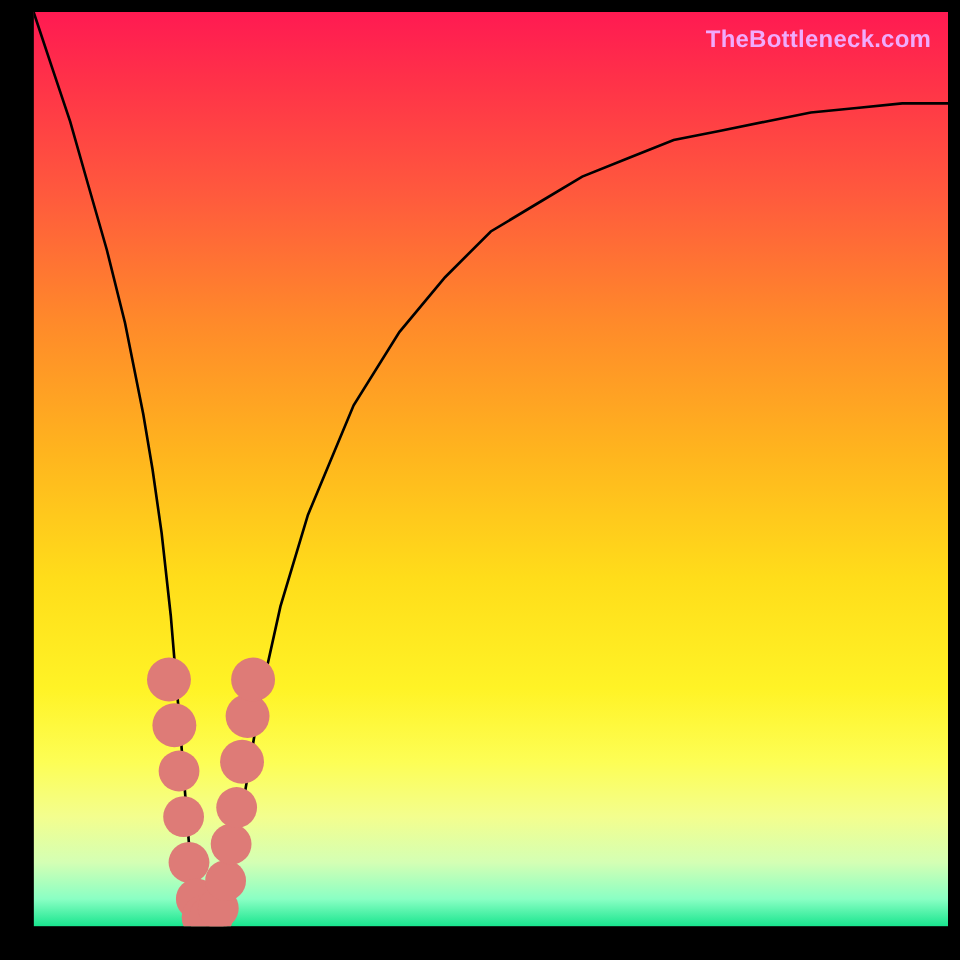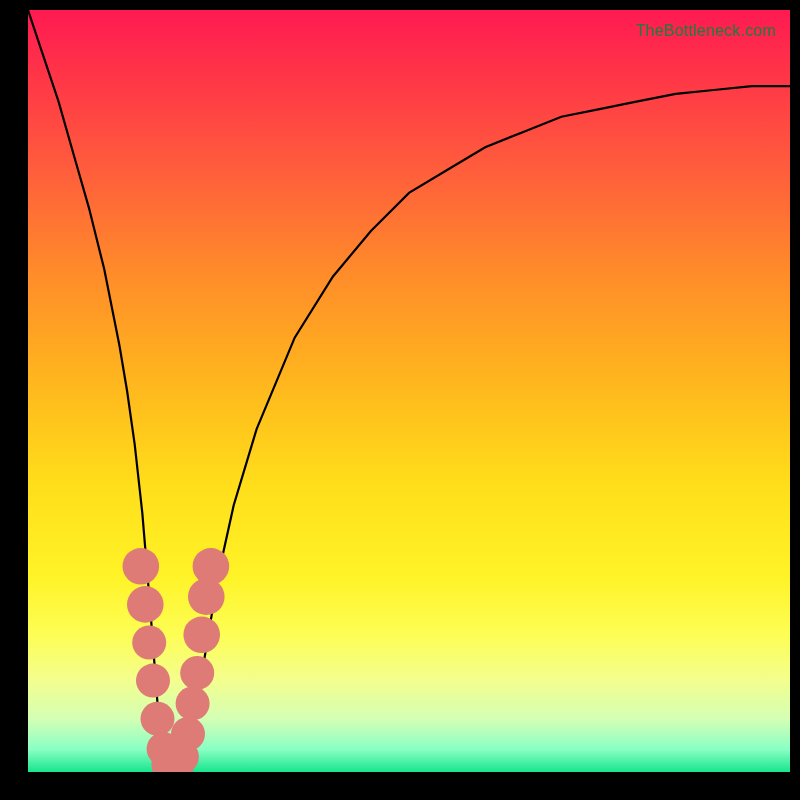--- a/index.html
+++ b/index.html
@@ -41,23 +41,23 @@
       #f3fe8e 88%,
       #d4ffb4 93%,
       #8affc4 97%,
       #18e58e 100%
     );
   }
   .watermark {
     position: absolute;
     top: 12px;
     right: 14px;
-    font-size: 16px;
-    font-weight: 400;
-    color: #15803d;
+    font-size: 20px;
+    font-weight: 700;
+    color: #f0abfc;
     letter-spacing: 0.2px;
     user-select: none;
   }
   svg.curve {
     position: absolute;
     inset: 0;
   }
   .dot {
     fill: #de7b77;
   }

